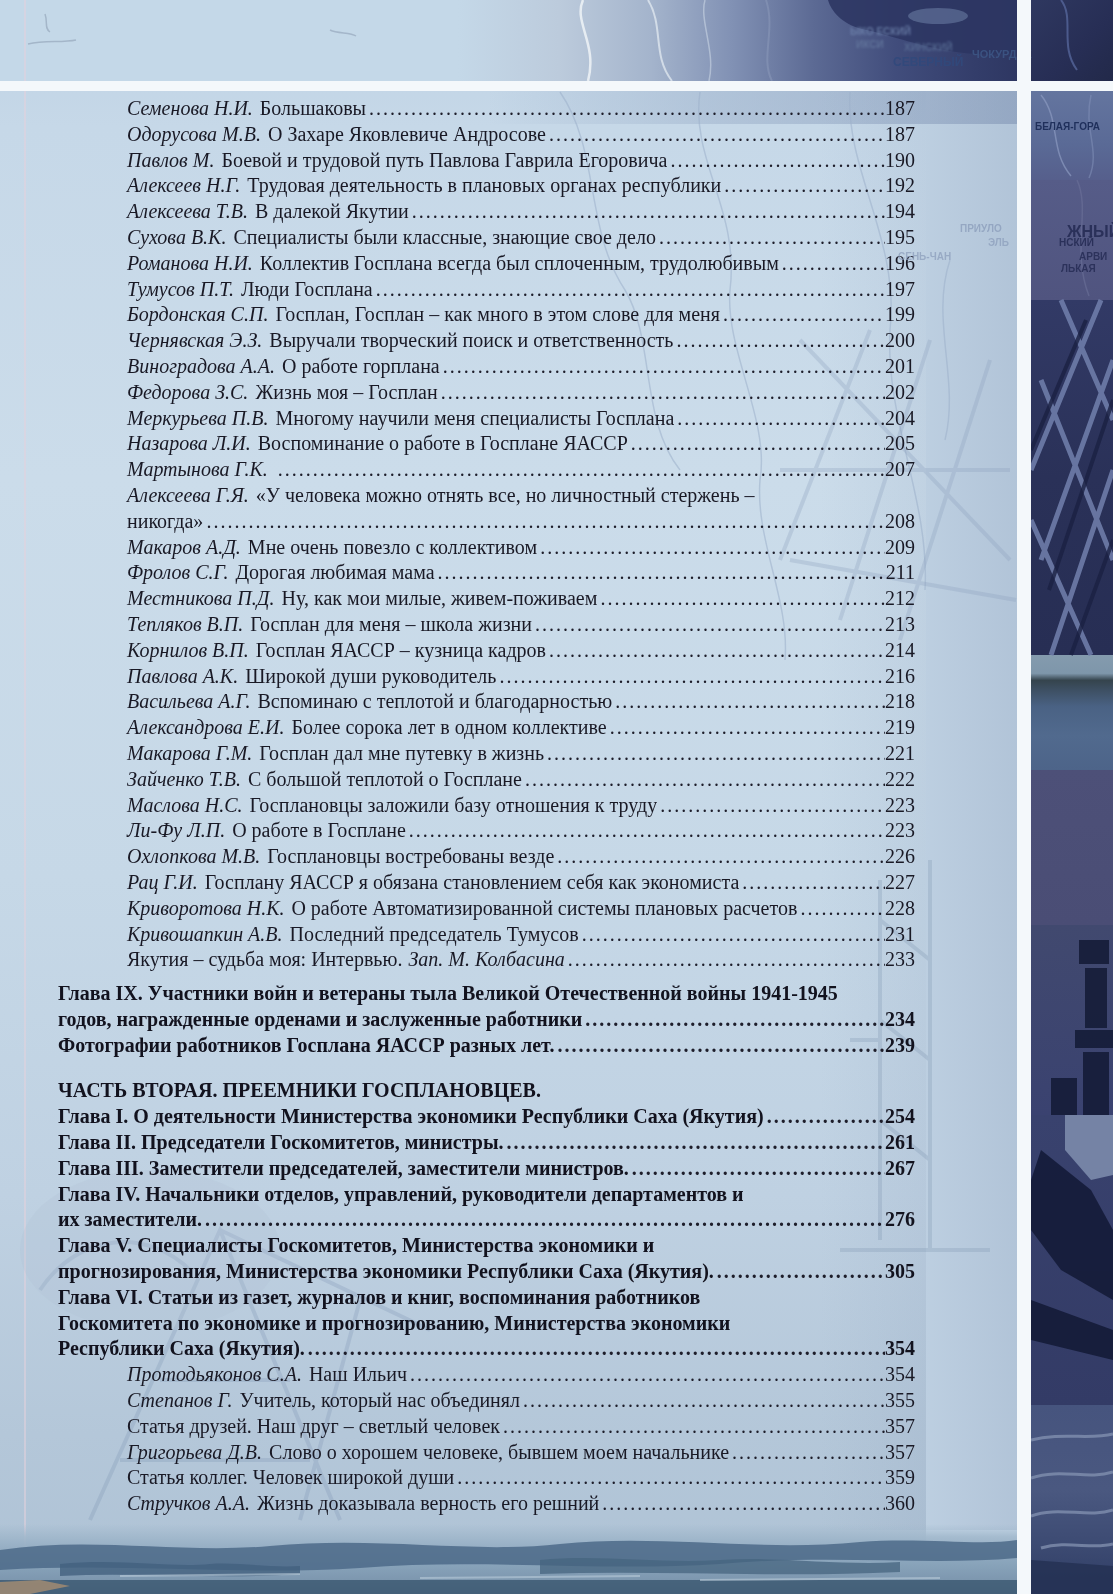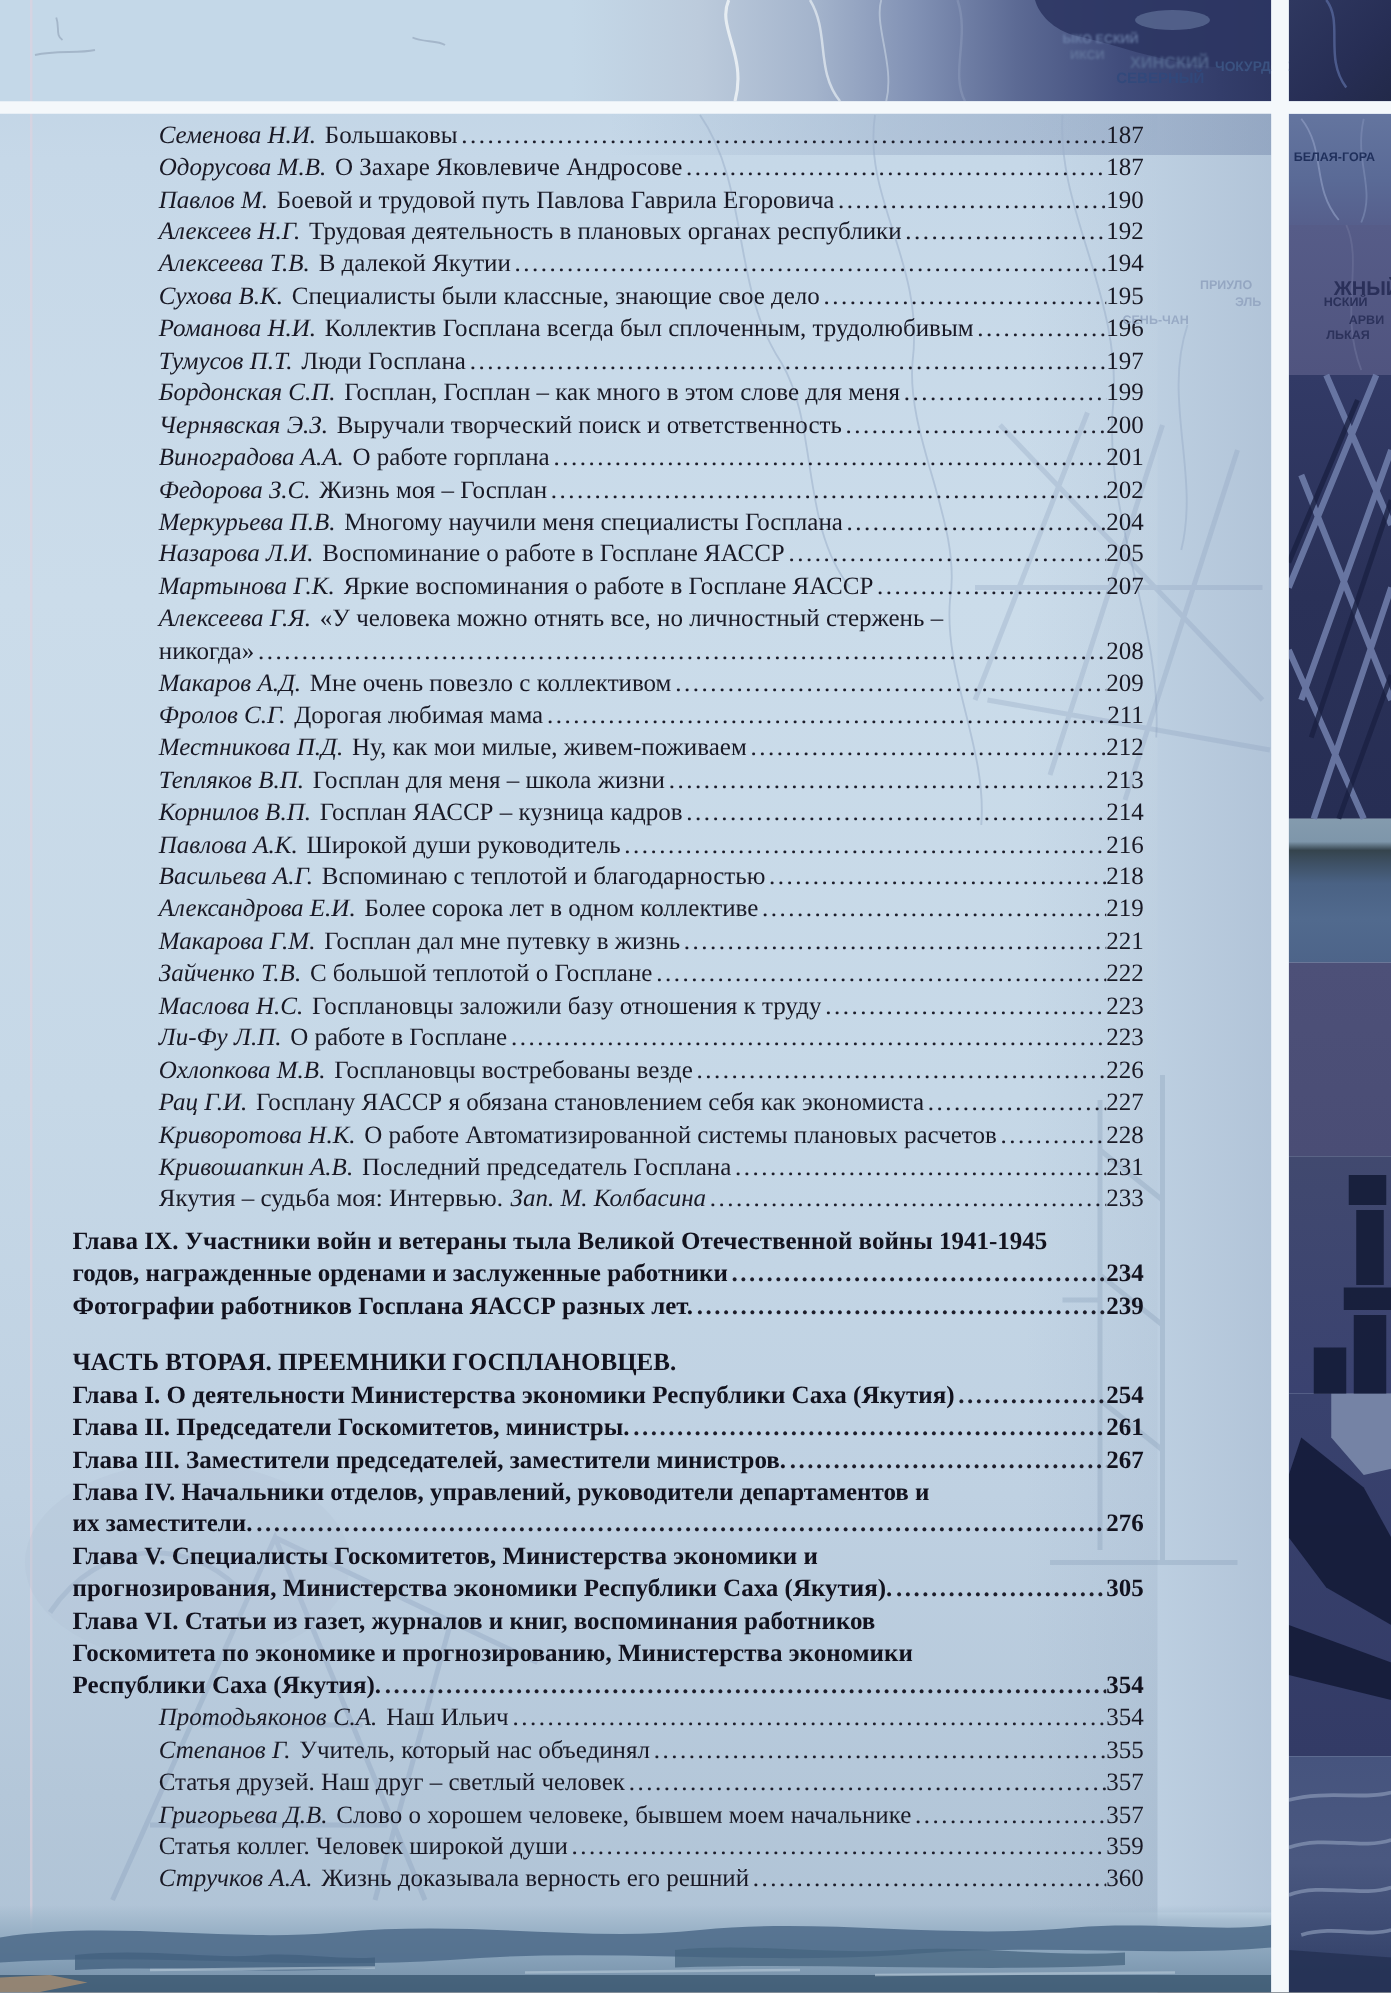--- a/index.html
+++ b/index.html
@@ -204,21 +204,20 @@
           <span class="pg">204</span>
         </div>
         <div class="row">
           <span class="it">Назарова Л.И.</span>
           <span class="t">Воспоминание о работе в Госплане ЯАССР</span>
           <span class="leader">................................................................................................................................................................................................................................................</span>
           <span class="pg">205</span>
         </div>
         <div class="row">
           <span class="it">Мартынова Г.К.</span>
-          <span class="t">Яркие воспоминания о работе в Госплане ЯАССР</span>
           <span class="leader">................................................................................................................................................................................................................................................</span>
           <span class="pg">207</span>
         </div>
         <div class="row">
           <span class="it">Алексеева Г.Я.</span>
           <span class="t">«У человека можно отнять все, но личностный стержень –</span>
         </div>
         <div class="row">
           <span class="t">никогда»</span>
           <span class="leader">................................................................................................................................................................................................................................................</span>
@@ -309,21 +308,21 @@
           <span class="pg">227</span>
         </div>
         <div class="row">
           <span class="it">Криворотова Н.К.</span>
           <span class="t">О работе Автоматизированной системы плановых расчетов</span>
           <span class="leader">................................................................................................................................................................................................................................................</span>
           <span class="pg">228</span>
         </div>
         <div class="row">
           <span class="it">Кривошапкин А.В.</span>
-          <span class="t">Последний председатель Госплана</span>
+          <span class="t">Последний председатель Тумусов</span>
           <span class="leader">................................................................................................................................................................................................................................................</span>
           <span class="pg">231</span>
         </div>
         <div class="row">
           <span class="t">Якутия – судьба моя: Интервью.</span>
           <span class="it2">Зап. М. Колбасина</span>
           <span class="leader">................................................................................................................................................................................................................................................</span>
           <span class="pg">233</span>
         </div>
         <div class="row ch gap-s">
@@ -464,21 +463,21 @@
         <path d="M10,1548 C36,1540 62,1550 82,1544"></path>
       </g>
       <path d="M0,1560 L82,1566 L82,1594 L0,1594 Z" fill="#253154" opacity="0.85"></path>
     </svg>
   </div>
 
 <span class="map-label" style="left: 893px; top: 55px; font-size: 12px; color: rgb(49, 73, 124); opacity: 0.9; filter: blur(0.4px);">СЕВЕРНЫЙ</span>
     <span class="map-label" style="left: 972px; top: 48px; font-size: 11px; color: rgb(61, 87, 134); opacity: 0.85; filter: blur(0.5px);">ЧОКУРДАХ</span>
     <span class="map-label" style="left: 850px; top: 26px; font-size: 10px; color: rgb(111, 132, 173); opacity: 0.8; filter: blur(0.9px);">ЫКО ЕСКИЙ</span>
     <span class="map-label" style="left: 856px; top: 39px; font-size: 10px; color: rgb(101, 121, 159); opacity: 0.8; filter: blur(0.9px);">ИКСИ</span>
-    <span class="map-label" style="left: 904px; top: 42px; font-size: 13px; color: rgb(90, 111, 150); opacity: 0.8; filter: blur(0.9px);">ХИНСКИЙ</span>
+    <span class="map-label" style="left: 904px; top: 42px; font-size: 10px; color: rgb(90, 111, 150); opacity: 0.8; filter: blur(0.9px);">ХИНСКИЙ</span>
     <span class="map-label" style="left: 1035px; top: 121px; font-size: 10px; color: rgb(28, 44, 88); opacity: 0.95; filter: blur(0.3px);">БЕЛАЯ-ГОРА</span>
     <span class="map-label" style="left: 1067px; top: 223px; font-size: 16px; color: rgb(38, 44, 85); opacity: 0.9; filter: blur(0.4px);">ЖНЫЙ</span>
     <span class="map-label" style="left: 1059px; top: 237px; font-size: 10px; color: rgb(38, 44, 85); opacity: 0.9; filter: blur(0.4px);">НСКИЙ</span>
     <span class="map-label" style="left: 1079px; top: 251px; font-size: 10px; color: rgb(38, 44, 85); opacity: 0.85; filter: blur(0.4px);">АРВИ</span>
     <span class="map-label" style="left: 1061px; top: 263px; font-size: 10px; color: rgb(38, 44, 85); opacity: 0.85; filter: blur(0.4px);">ЛЬКАЯ</span>
     <span class="map-label" style="left: 960px; top: 223px; font-size: 10px; color: rgb(138, 156, 186); opacity: 0.75; filter: blur(0.6px);">ПРИУЛО</span>
     <span class="map-label" style="left: 988px; top: 237px; font-size: 10px; color: rgb(138, 156, 186); opacity: 0.7; filter: blur(0.6px);">ЭЛЬ</span>
     <span class="map-label" style="left: 898px; top: 251px; font-size: 10px; color: rgb(138, 156, 186); opacity: 0.7; filter: blur(0.6px);">СЕНЬ-ЧАН</span>
   </div>
 

